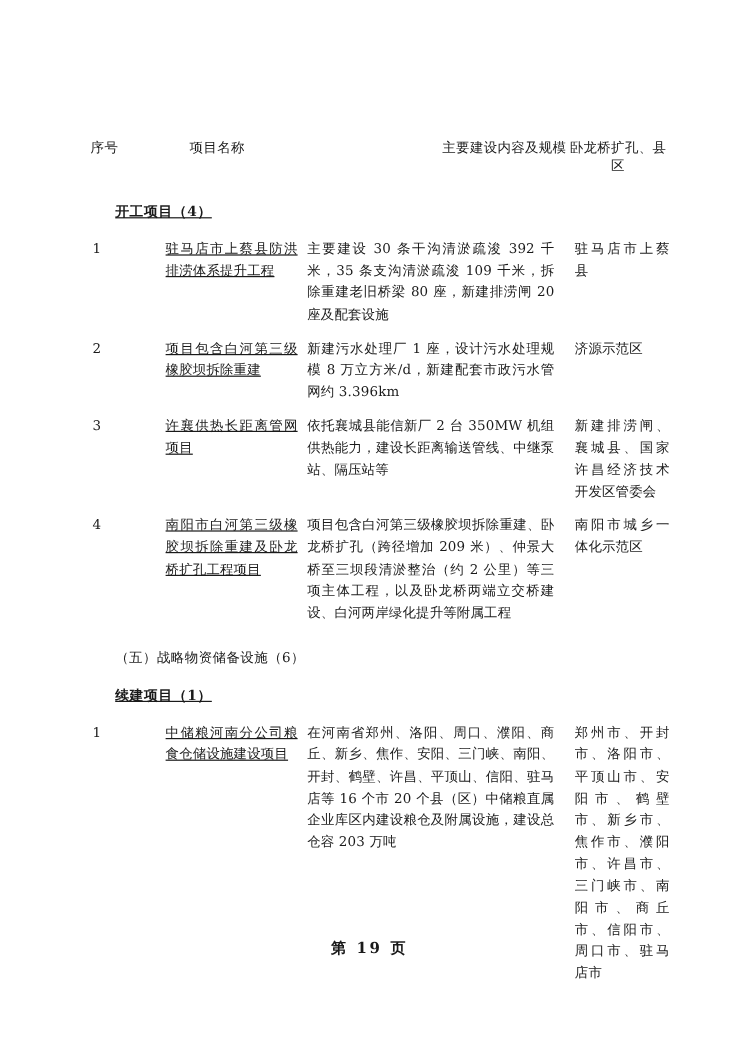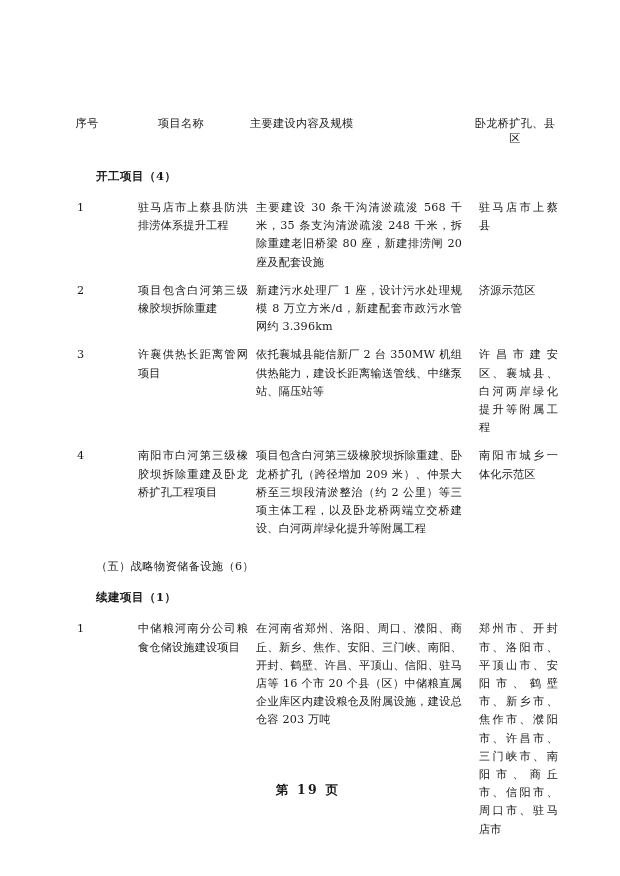--- a/index.html
+++ b/index.html
@@ -47,33 +47,34 @@
   .hdr td, .hdr th {
     font-size: 11.2px;
     line-height: 15px;
     text-align: center;
     padding-bottom: 2px;
     letter-spacing: 0.3px;
     white-space: normal;
   }
   .hdr .h-seq  { text-align: center; }
   .hdr .h-name { text-align: center; padding-left: 4px; }
-  .hdr .h-desc { text-align: left; }
+  .hdr .h-desc { text-align: right; }
   .hdr .h-area { text-align: center; }
   .gap-md td { height: 20px; }
   .gap-sm td { height: 14px; }
   .gap-xs td { height: 10px; }
 
   
   .group-head td {
     font-size: 11.5px;
     line-height: 17px;
     font-weight: bold;
     letter-spacing: 0.5px;
     padding-left: 30px;
+    text-decoration: underline;
   }
   .sub-head td {
     font-size: 11.2px;
     line-height: 17px;
     letter-spacing: 0.4px;
     padding-left: 30px;
   }
 
   
   .data-row td {
@@ -84,20 +85,21 @@
   .data-row td.seq {
     text-align: left;
     padding-left: 11px;
     font-family: "DejaVu Serif", "Liberation Serif", serif;
   }
   .data-row td.name {
     padding-left: 30px;
     padding-right: 2px;
     text-align: justify;
     text-justify: inter-ideograph;
+    text-decoration: underline;
   }
   .data-row td.desc {
     padding-left: 6px;
     padding-right: 10px;
     text-align: justify;
     text-justify: inter-ideograph;
   }
   .data-row td.area {
     padding-left: 7px;
     padding-right: 0px;
@@ -148,21 +150,21 @@
         <td colspan="4">开工项目（4）</td>
       </tr>
 
       <tr class="gap-sm">
           <td colspan="4"></td>
         </tr>
 
       <tr class="data-row">
         <td class="seq">1</td>
         <td class="name">驻马店市上蔡县防洪排涝体系提升工程</td>
-        <td class="desc">主要建设 30 条干沟清淤疏浚 568 千米，35 条支沟清淤疏浚 248 千米，拆除重建老旧桥梁 80 座，新建排涝闸 20 座及配套设施</td>
+        <td class="desc">主要建设 30 条干沟清淤疏浚 392 千米，35 条支沟清淤疏浚 109 千米，拆除重建老旧桥梁 80 座，新建排涝闸 20 座及配套设施</td>
         <td class="area">驻马店市上蔡县</td>
       </tr>
 
       <tr class="gap-xs">
           <td colspan="4"></td>
         </tr>
 
       <tr class="data-row">
         <td class="seq">2</td>
         <td class="name">项目包含白河第三级橡胶坝拆除重建</td>
@@ -171,21 +173,21 @@
       </tr>
 
       <tr class="gap-xs">
           <td colspan="4"></td>
         </tr>
 
       <tr class="data-row">
         <td class="seq">3</td>
         <td class="name">许襄供热长距离管网项目</td>
         <td class="desc">依托襄城县能信新厂 2 台 350MW 机组供热能力，建设长距离输送管线、中继泵站、隔压站等</td>
-        <td class="area">许昌市建安区、襄城县、白河两岸绿化提升等附属工程</td>
+        <td class="area">新建排涝闸、襄城县、国家许昌经济技术开发区管委会</td>
       </tr>
 
       <tr class="gap-xs">
           <td colspan="4"></td>
         </tr>
 
       <tr class="data-row">
         <td class="seq">4</td>
         <td class="name">南阳市白河第三级橡胶坝拆除重建及卧龙桥扩孔工程项目</td>
         <td class="desc">项目包含白河第三级橡胶坝拆除重建、卧龙桥扩孔（跨径增加 209 米）、仲景大桥至三坝段清淤整治（约 2 公里）等三项主体工程，以及卧龙桥两端立交桥建设、白河两岸绿化提升等附属工程</td>

